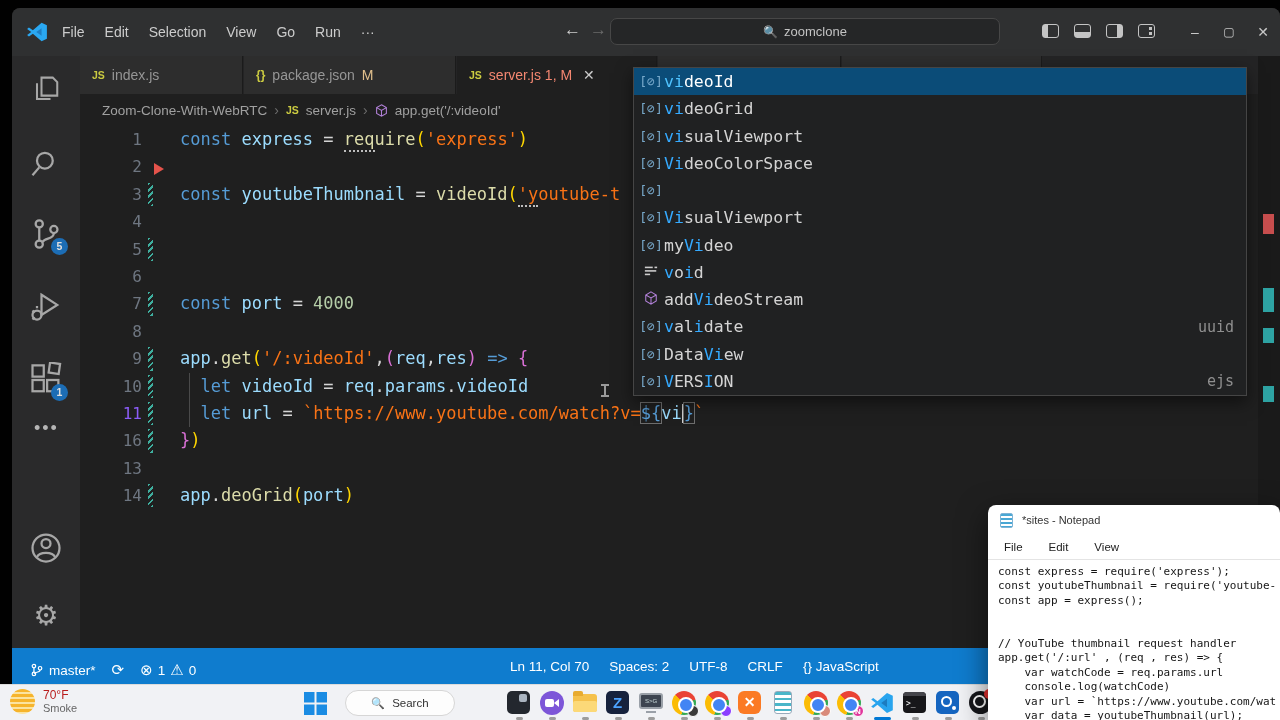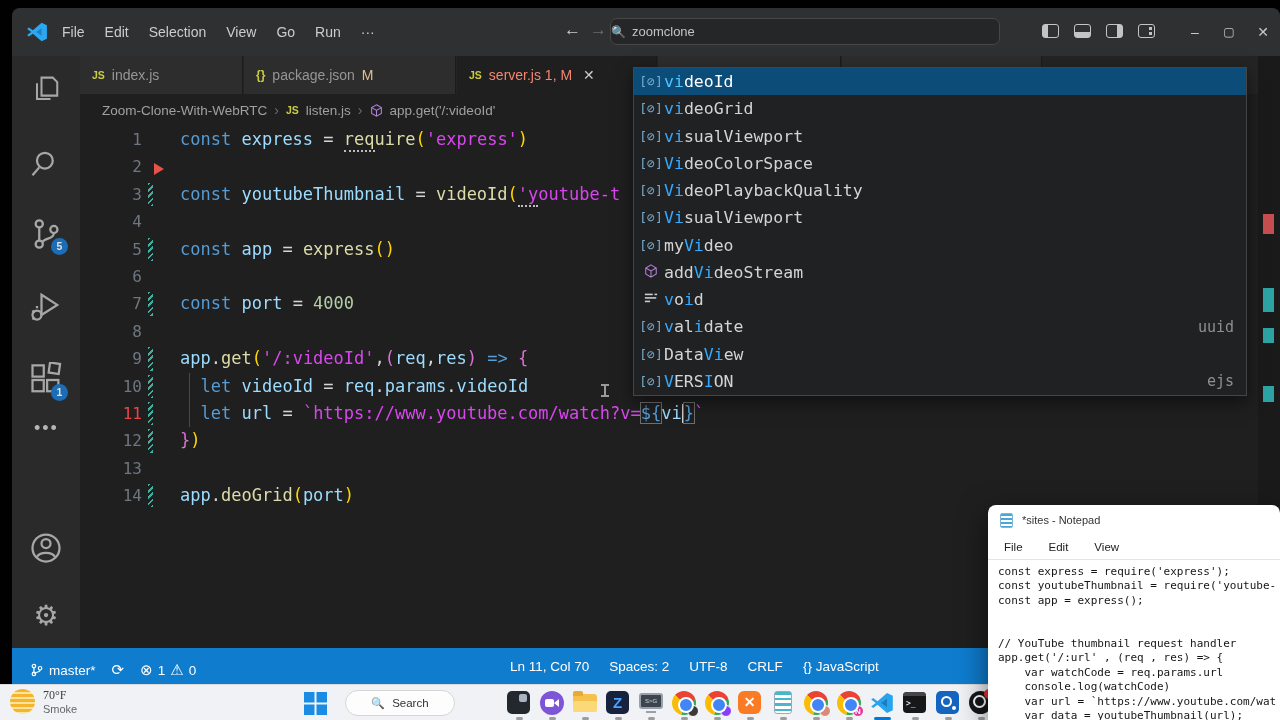--- a/index.html
+++ b/index.html
@@ -7,21 +7,21 @@
   #stage { position:relative; width:1280px; height:720px; background:#010101; }
 
   
   #vscode { position:absolute; left:12px; top:8px; width:1268px; height:676px; background:#1f1f1f; border-radius:8px 8px 0 0;padding-left:15px; }
   #titlebar { position:absolute; left:0; top:0; width:100%; height:48px; background:#2f3031; border-radius:8px 8px 0 0; }
   .menu-item { color:#cccccc; font-size:14px; line-height:48px; padding:0 10px; display:inline-block; cursor:default; }
   #menus { position:absolute; left:40px; top:0; }
   #vsc-logo { position:absolute; left:14px; top:13px; width:22px; height:22px; }
   .navarrow { position:absolute; top:12px; font-size:17px; color:#cfcfcf; }
   #nav-fwd { color:#6a6a6a; }
-  #cmdcenter { position:absolute; left:598px; top:10px; width:390px; height:27px; background:#252627; border:1px solid #474747; border-radius:7px; color:#c3c3c3; font-size:13px; text-align:left; line-height:25px; }
+  #cmdcenter { position:absolute; left:598px; top:10px; width:390px; height:27px; background:#252627; border:1px solid #474747; border-radius:7px; color:#c3c3c3; font-size:13px; text-align:center; line-height:25px; }
   #cmdcenter .mag { font-size:12px; color:#bbb; margin-right:6px; }
   .layout-btn { position:absolute; top:16px; width:17px; height:14px; border:1.4px solid #c4c4c4; border-radius:3px; }
   .layout-btn i { position:absolute; background:#c4c4c4; }
   .winctl { position:absolute; top:0; width:34px; height:48px; color:#c8c8c8; font-size:14px; text-align:center; line-height:48px; }
 
   
   #activitybar { position:absolute; left:0; top:48px; width:68px; height:592px; background:#2a2a2b; }
   .act-icon { position:absolute; left:16px; width:36px; height:36px; opacity:.85; }
   .badge { position:absolute; right:-4px; bottom:-3px; min-width:17px; height:17px; border-radius:9px; background:#1a79ce; color:#fff; font-size:10.5px; text-align:center; line-height:17px; font-weight:bold; }
   .act-dots { position:absolute; left:22px; color:#b5b5b5; font-size:18px; letter-spacing:2px; }
@@ -39,25 +39,25 @@
   .editor-action { position:absolute; top:7px; color:#c5c5c5; font-size:16px; }
 
   
   #breadcrumb { position:absolute; left:68px; top:86px; right:22px; height:32px; background:#1f1f1f; display:flex; align-items:center; gap:7px; padding-left:22px; font-size:13.5px; color:#a0a0a0; }
   .crumb-sep { color:#6d6d6d; font-size:14px; }
 
   
   #codearea { position:absolute; left:68px; top:118px; right:22px; bottom:36px; background:#1f1f1f; overflow:hidden; font-family:"DejaVu Sans Mono","Liberation Mono",monospace; font-size:17px; }
   .code-line { position:relative; height:27.4px; line-height:27.4px; white-space:pre; }
   .gut-num { position:absolute; left:0; width:62px; text-align:right; color:#6e7681; font-size:16px; }
-  .code-line.cur .gut-num { color:#ef4444; }
+  .code-line.cur .gut-num { color:#8b5cf6; }
   .git-mark { position:absolute; left:68px; top:2px; bottom:2px; width:5px; background:repeating-linear-gradient(135deg,#3fae9e 0 2px,rgba(0,0,0,0) 2px 4.5px); }
   .code-text { position:absolute; left:100px; }
   .guide { position:absolute; left:109px; top:0; bottom:0; width:1px; background:#4a4a4a; }
-  .tk-kw{color:#569cd6} .tk-var{color:#9cdcfe} .tk-fn{color:#dcdcaa} .tk-str{color:#d946ef}
+  .tk-kw{color:#569cd6} .tk-var{color:#9cdcfe} .tk-fn{color:#dcdcaa} .tk-str{color:#f97316}
   .tk-num{color:#b5cea8} .tk-pl{color:#d4d4d4} .tk-b1{color:#ffd700} .tk-b2{color:#da70d6}
   .tk-dot{ border-bottom:2px dotted #bdbdbd; padding-bottom:1px; }
   .tk-box{ outline:1px solid #6e6e6e; }
   .caret { display:inline-block; width:2px; height:19px; background:#cfcfcf; vertical-align:-4px; }
   #gutter-arrow { position:absolute; left:74px; top:37px; width:0; height:0; border-left:10px solid #e5534b; border-top:6px solid transparent; border-bottom:6px solid transparent; }
   #mouse-ibeam { position:absolute; left:524px; top:258px; width:2px; height:13px; background:#9a9a9a; }
   #mouse-ibeam:before, #mouse-ibeam:after { content:""; position:absolute; left:-3px; width:8px; height:1.6px; background:#9a9a9a; }
   #mouse-ibeam:after { bottom:0; }
 
   
@@ -87,21 +87,21 @@
   #np-icon { width:13px; height:15px; background:#fff; border:1px solid #7fb4d6; border-radius:2px;
      background-image:repeating-linear-gradient(to bottom,#49a7d4 0 2px,#fff 2px 4px); }
   #np-menubar { height:25px; display:flex; gap:26px; padding-left:16px; align-items:center; border-bottom:1px solid #e4e4e4; }
   .np-menu { font-size:11.5px; color:#222; }
   #np-body { padding:5px 0 0 10px; font-family:"DejaVu Sans Mono","Liberation Mono",monospace; font-size:11px; line-height:14.4px; color:#151515; white-space:pre; overflow:hidden; }
 
   
   #taskbar { position:absolute; left:0; top:684px; width:1280px; height:36px; background:#f1f2f5; border-top:1px solid #dcdcdc; z-index:30; }
   #weather { position:absolute; left:10px; top:3px; display:flex; gap:8px; align-items:center; }
   #weather-icon { width:25px; height:25px; border-radius:50%; background:repeating-linear-gradient(to bottom,#f6b42c 0 3px,#fbe3a0 3px 5px); }
-  #weather-temp { font-size:12px; color:#404040;font-family:Liberation Serif, serif; }
+  #weather-temp { font-size:12px; color:#b91c1c; }
   #weather-cond { font-size:11px; color:#666; }
   #start-btn { position:absolute; left:304px; top:7px; width:23px; height:23px; }
   #tb-search { position:absolute; left:345px; top:5px; width:110px; height:26px; background:#fdfdfd; border:1px solid #d6d6d6; border-radius:13px; display:flex; align-items:center; justify-content:center; gap:7px; font-size:11.5px; color:#333; }
   .tb-icon { position:absolute; top:5px; width:26px; height:26px; }
   .tb-dash { position:absolute; top:32px; width:7px; height:3px; border-radius:2px; background:#9d9d9d; }
   .tb-dash.active { width:17px; background:#0078d4; }
   .chrome { width:24px; height:24px; border-radius:50%; background:conic-gradient(from -45deg,#ea4335 0 33%,#34a853 0 66%,#fbbc05 0 100%); position:relative; margin:1px; }
   .chrome:after { content:""; position:absolute; left:6px; top:6px; width:12px; height:12px; border-radius:50%; background:#4285f4; border:2.5px solid #fff; }
   .chrome-badge { position:absolute; right:-3px; bottom:-2px; width:12px; height:12px; border-radius:50%; border:1px solid #fff; font-size:8px; color:#fff; text-align:center; line-height:11px; font-weight:bold; }
 </style>
@@ -206,42 +206,42 @@
           <span class="fico-js" style="opacity:.6">JS</span>
         </div>
       <span class="editor-action" style="right:92px;">⟲</span>
       <span class="editor-action" style="right:52px;">◫</span>
     </div>
 
     <div id="breadcrumb">
       <span>Zoom-Clone-With-WebRTC</span>
       <span class="crumb-sep">›</span>
       <span class="fico-js">JS</span>
-      <span>listen.js</span>
+      <span>server.js</span>
       <span class="crumb-sep">›</span>
       <svg width="13" height="13" viewBox="0 0 16 16" fill="none" stroke="#b180d7" stroke-width="1.3">
           <path d="M8 1 L14 4.5 V11.5 L8 15 L2 11.5 V4.5 Z M2 4.5 L8 8 L14 4.5 M8 8 V15"></path>
         </svg>
       <span>app.get('/:videoId'</span>
     </div>
 
     <div id="codearea">
       <div id="code-lines">
           <div class="code-line"><span class="gut-num">1</span><span class="code-text"><span class="tk-kw">const</span><span class="tk-pl"> </span><span class="tk-var">express</span><span class="tk-pl"> = </span><span class="tk-fn tk-dot">req</span><span class="tk-fn">uire</span><span class="tk-b1">(</span><span class="tk-str">'express'</span><span class="tk-b1">)</span></span></div>
           <div class="code-line"><span class="gut-num">2</span><span class="code-text"></span></div>
           <div class="code-line"><span class="gut-num">3</span><span class="git-mark"></span><span class="code-text"><span class="tk-kw">const</span><span class="tk-pl"> </span><span class="tk-var">youtubeThumbnail</span><span class="tk-pl"> = </span><span class="tk-fn">videoId</span><span class="tk-b1">(</span><span class="tk-str tk-dot">'y</span><span class="tk-str">outube-t</span></span></div>
           <div class="code-line"><span class="gut-num">4</span><span class="code-text"></span></div>
-          <div class="code-line"><span class="gut-num">5</span><span class="git-mark"></span><span class="code-text"><span class="tk-kw">const</span><span class="tk-pl"> </span><span class="tk-var">app</span><span class="tk-pl"> = </span><span class="tk-fn">express</span><span class="tk-b1">(</span><span class="tk-b1">)</span></span></div>
+          <div class="code-line"><span class="gut-num">5</span><span class="git-mark"></span></div>
           <div class="code-line"><span class="gut-num">6</span><span class="code-text"></span></div>
           <div class="code-line"><span class="gut-num">7</span><span class="git-mark"></span><span class="code-text"><span class="tk-kw">const</span><span class="tk-pl"> </span><span class="tk-var">port</span><span class="tk-pl"> = </span><span class="tk-num">4000</span></span></div>
           <div class="code-line"><span class="gut-num">8</span><span class="code-text"></span></div>
           <div class="code-line"><span class="gut-num">9</span><span class="git-mark"></span><span class="code-text"><span class="tk-var">app</span><span class="tk-pl">.</span><span class="tk-fn">get</span><span class="tk-b1">(</span><span class="tk-str">'/:videoId'</span><span class="tk-pl">,</span><span class="tk-b2">(</span><span class="tk-var">req</span><span class="tk-pl">,</span><span class="tk-var">res</span><span class="tk-b2">)</span><span class="tk-pl"> </span><span class="tk-kw">=&gt;</span><span class="tk-pl"> </span><span class="tk-b2">{</span></span></div>
           <div class="code-line"><span class="gut-num">10</span><span class="git-mark"></span><span class="guide"></span><span class="code-text"><span class="tk-pl">  </span><span class="tk-kw">let</span><span class="tk-pl"> </span><span class="tk-var">videoId</span><span class="tk-pl"> = </span><span class="tk-var">req</span><span class="tk-pl">.</span><span class="tk-var">params</span><span class="tk-pl">.</span><span class="tk-var">videoId</span></span></div>
           <div class="code-line cur"><span class="gut-num">11</span><span class="git-mark"></span><span class="guide"></span><span class="code-text"><span class="tk-pl">  </span><span class="tk-kw">let</span><span class="tk-pl"> </span><span class="tk-var">url</span><span class="tk-pl"> = </span><span class="tk-str">`https://www.youtube.com/watch?v=</span><span class="tk-kw tk-box">${</span><span class="tk-var">vi</span><span class="caret"></span><span class="tk-kw tk-box">}</span><span class="tk-str">`</span></span></div>
-          <div class="code-line"><span class="gut-num">12</span><span class="git-mark"></span><span class="code-text"><span class="tk-b2">}</span><span class="tk-b1">)</span></span></div>
+          <div class="code-line"><span class="gut-num">16</span><span class="git-mark"></span><span class="code-text"><span class="tk-b2">}</span><span class="tk-b1">)</span></span></div>
           <div class="code-line"><span class="gut-num">13</span><span class="code-text"></span></div>
           <div class="code-line"><span class="gut-num">14</span><span class="git-mark"></span><span class="code-text"><span class="tk-var">app</span><span class="tk-pl">.</span><span class="tk-fn">deoGrid</span><span class="tk-b1">(</span><span class="tk-var">port</span><span class="tk-b1">)</span></span></div>
         </div>
       <div id="gutter-arrow"></div>
       <div id="mouse-ibeam"></div>
     </div>
 
     <div id="ruler">
       <div class="ruler-mark" style="top:158px;height:20px;background:#c74e4e;"></div>
       <div class="ruler-mark" style="top:232px;height:24px;background:#2ea3a3;"></div>
@@ -290,44 +290,43 @@
       <div class="sg-row">
         <span class="sg-icon">[⊘]</span>
         <span><span class="sg-hl">vi</span>sualViewport</span>
       </div>
       <div class="sg-row">
         <span class="sg-icon">[⊘]</span>
         <span><span class="sg-hl">Vi</span>deoColorSpace</span>
       </div>
       <div class="sg-row">
         <span class="sg-icon">[⊘]</span>
-        <span><span class="sg-hl">Vi</span>deoPlaybackQuality</span>
       </div>
       <div class="sg-row">
         <span class="sg-icon">[⊘]</span>
         <span><span class="sg-hl">Vi</span>sualViewport</span>
       </div>
       <div class="sg-row">
         <span class="sg-icon">[⊘]</span>
         <span>my<span class="sg-hl">Vi</span>deo</span>
-      </div>
-      <div class="sg-row">
-        <span class="sg-icon"><svg width="14" height="14" viewBox="0 0 16 16" fill="none" stroke="#b180d7" stroke-width="1.2">
-            <path d="M8 1 L14 4.5 V11.5 L8 15 L2 11.5 V4.5 Z M2 4.5 L8 8 L14 4.5 M8 8 V15"></path>
-          </svg></span>
-        <span>add<span class="sg-hl">Vi</span>deoStream</span>
       </div>
       <div class="sg-row">
         <span class="sg-icon"><svg width="14" height="14" viewBox="0 0 16 16" fill="#cccccc">
             <rect x="1" y="3" width="9" height="1.8"></rect>
             <rect x="1" y="7" width="13" height="1.8"></rect>
             <rect x="1" y="11" width="6" height="1.8"></rect>
             <rect x="12" y="3" width="3" height="1.8"></rect>
           </svg></span>
         <span><span class="sg-hl">v</span>o<span class="sg-hl">i</span>d</span>
+      </div>
+      <div class="sg-row">
+        <span class="sg-icon"><svg width="14" height="14" viewBox="0 0 16 16" fill="none" stroke="#b180d7" stroke-width="1.2">
+            <path d="M8 1 L14 4.5 V11.5 L8 15 L2 11.5 V4.5 Z M2 4.5 L8 8 L14 4.5 M8 8 V15"></path>
+          </svg></span>
+        <span>add<span class="sg-hl">Vi</span>deoStream</span>
       </div>
       <div class="sg-row">
         <span class="sg-icon">[⊘]</span>
         <span><span class="sg-hl">v</span>al<span class="sg-hl">i</span>date</span>
         <span class="sg-detail">uuid</span>
       </div>
       <div class="sg-row">
         <span class="sg-icon">[⊘]</span>
         <span>Data<span class="sg-hl">Vi</span>ew</span>
       </div>

